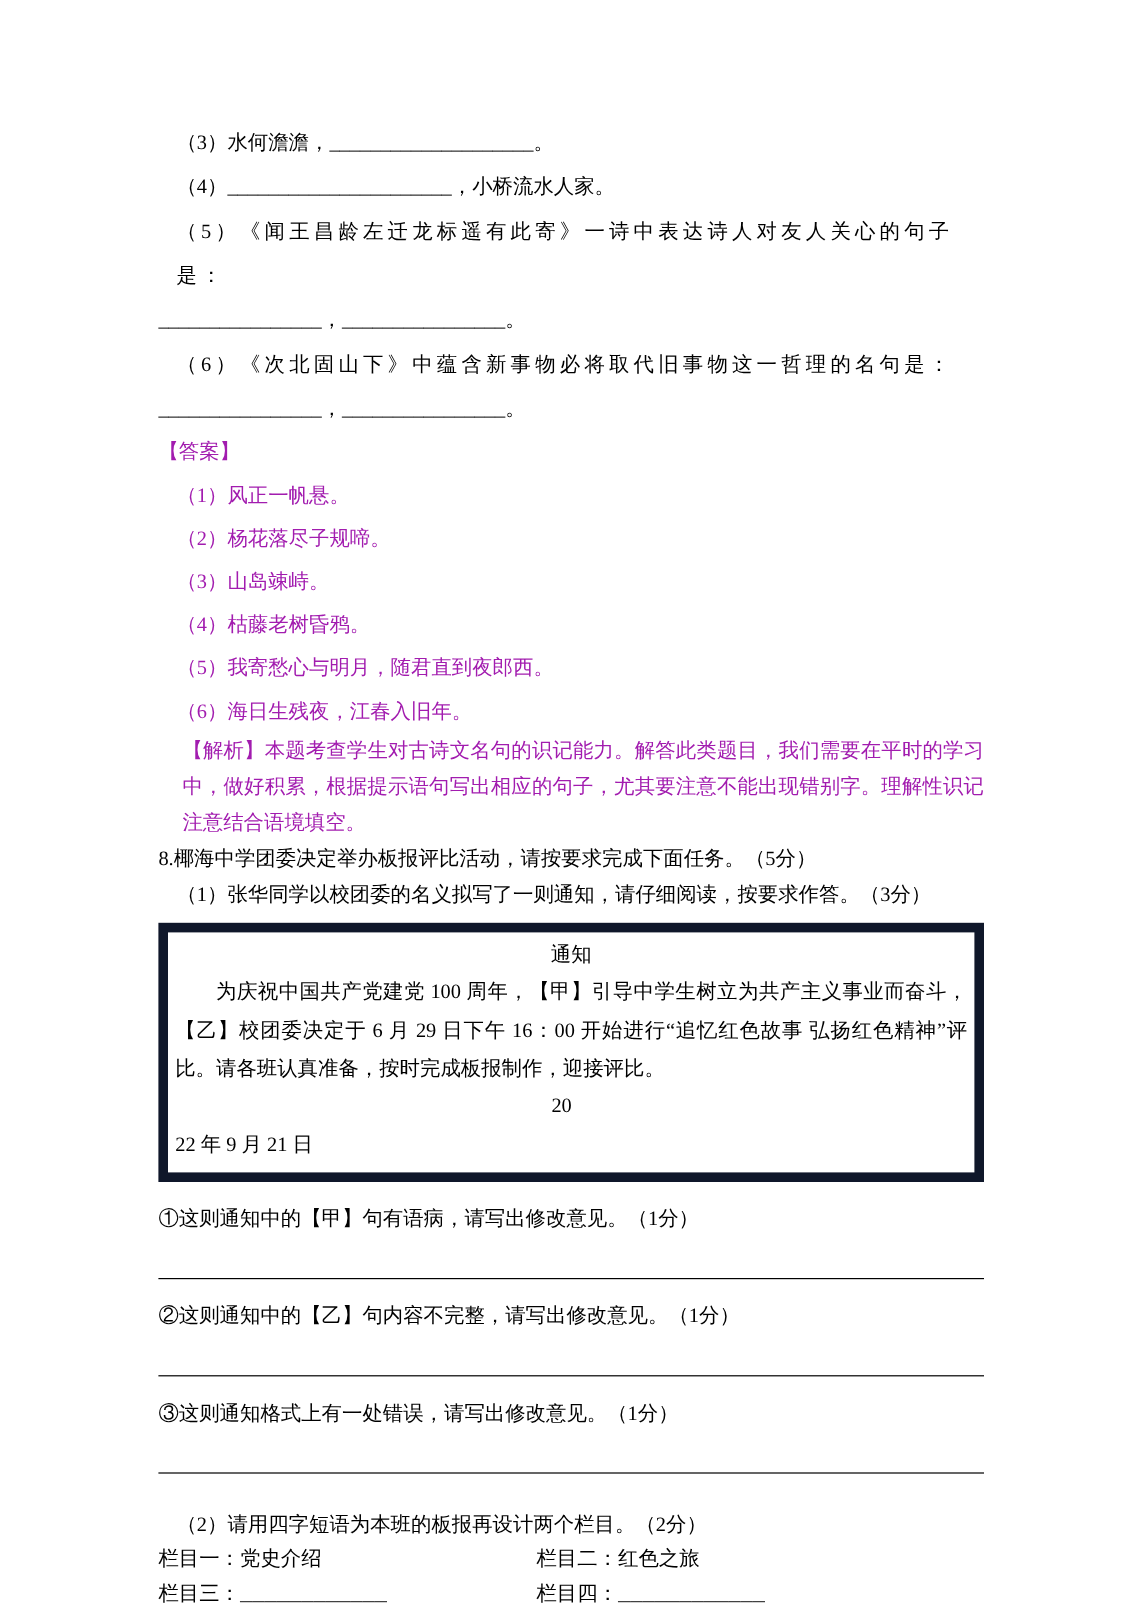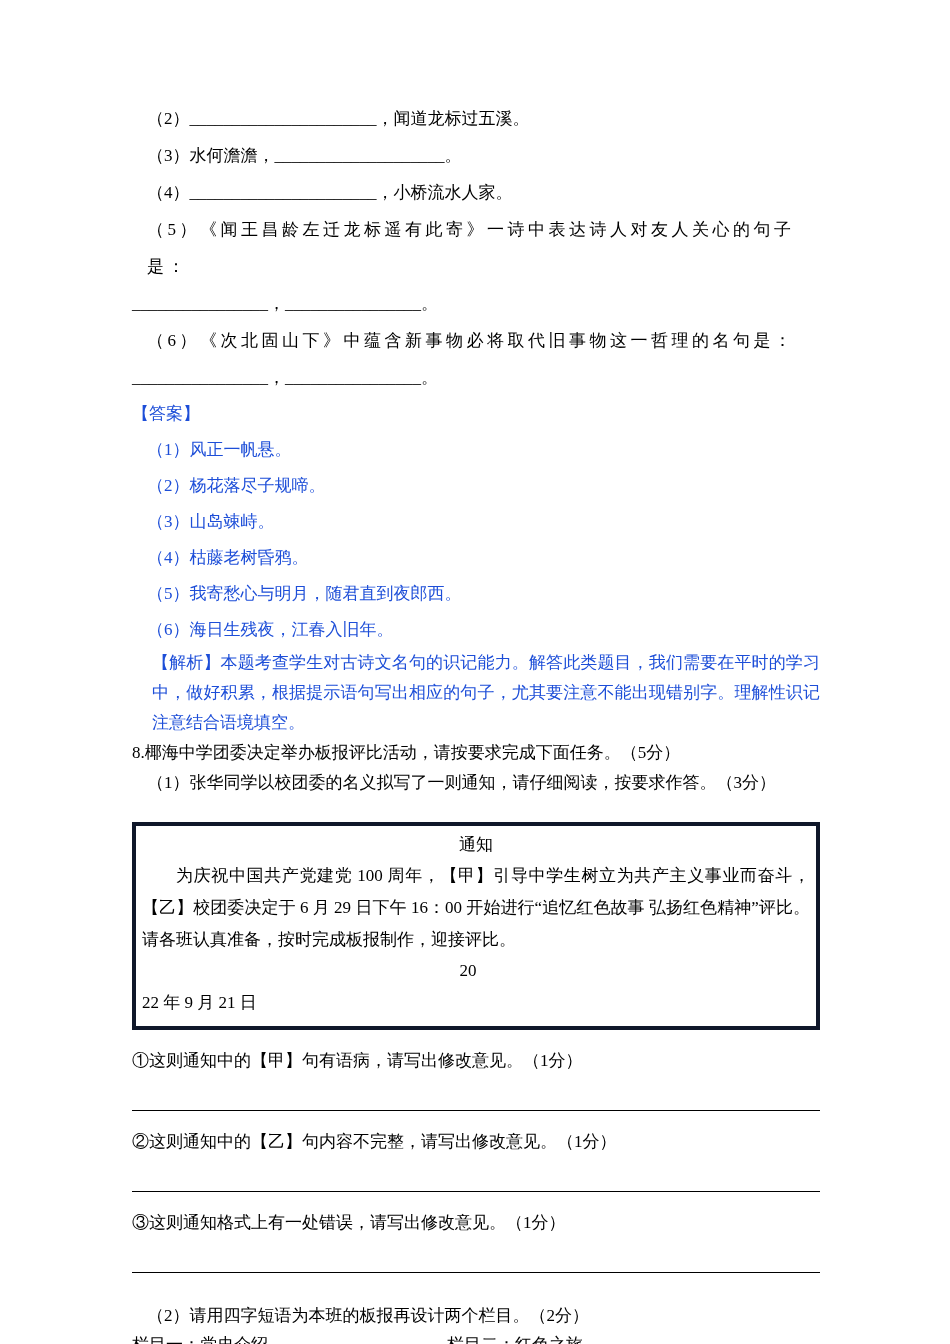--- a/index.html
+++ b/index.html
@@ -9,45 +9,44 @@
     color: #000000;
     font-family: "Liberation Serif", "DejaVu Serif", serif;
     overflow: hidden;
   }
   .page { padding: 100px 130px 0 132px; font-size: 17px; }
   p { margin: 0; }
   .ind { padding-left: 15px; }
   .lh37 { line-height: 37px; }
   .lh36 { line-height: 36px; }
   .lh30 { line-height: 30px; }
-  .red { color: #1d4ed8; }
+  .red { color: #a21caf; }
   .spread { letter-spacing: 3.5px; }
   .analysis { line-height: 30px; text-align: justify; margin-left: 20px; }
   .notice {
-    border: 4px solid #0f172a;
-    margin-top: 24px;
+    border: 8px solid #0f172a;
+    margin-top: 8px;
     padding: 4px 6px 6px 6px;
   }
   .notice-title { text-align: center; line-height: 30px; }
   .notice-body { line-height: 32px; text-indent: 2em; text-align: justify; }
   .notice-20 { text-align: center; line-height: 30px; padding-right: 16px; }
   .notice-date { line-height: 34px; }
   .subq { line-height: 30px; margin-top: 16px; }
   .ansline { border-bottom: 1px solid #000; height: 22px; margin-top: 12px; width: 100%; }
   .part2-stem { line-height: 30px; margin-top: 28px; }
   .part2-row { display: flex; line-height: 29px; font-family: Liberation Mono, monospace; }
   .part2-row .c1 { width: 315px; }
 </style>
 </head>
 <body>
 
 <div class="page">
 
   <div>
-    <p class="lh37 ind">（2）______________________，闻道龙标过五溪。</p>
     <p class="lh37 ind">（3）水何澹澹，____________________。</p>
     <p class="lh37 ind">（4）______________________，小桥流水人家。</p>
     <p class="lh37 ind spread">（5）《闻王昌龄左迁龙标遥有此寄》一诗中表达诗人对友人关心的句子是：</p>
     <p class="lh37">________________，________________。</p>
     <p class="lh37 ind spread">（6）《次北固山下》中蕴含新事物必将取代旧事物这一哲理的名句是：</p>
     <p class="lh37">________________，________________。</p>
   </div>
 
   <div class="red">
     <p class="lh36">【答案】</p>

